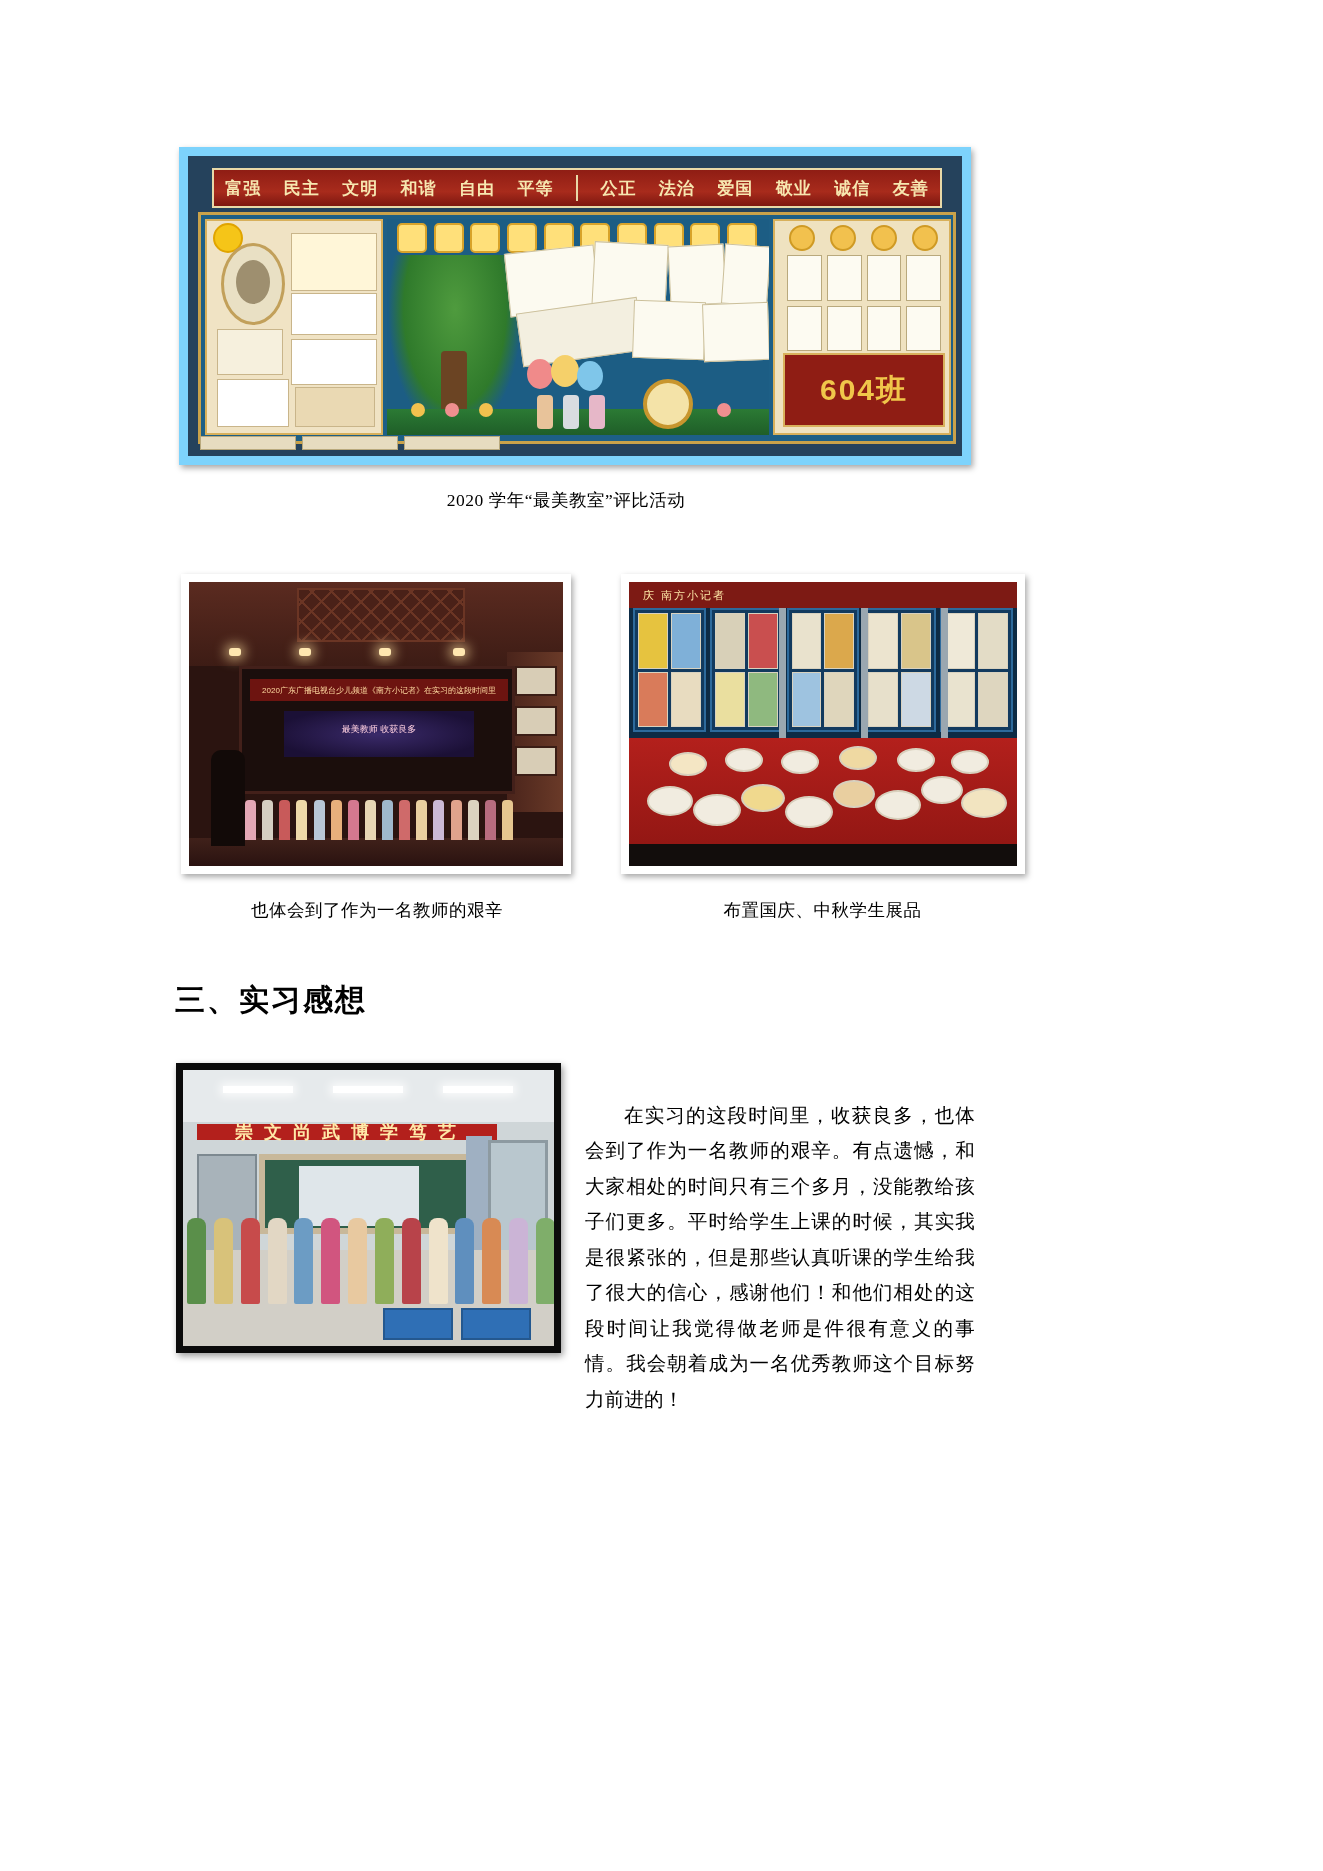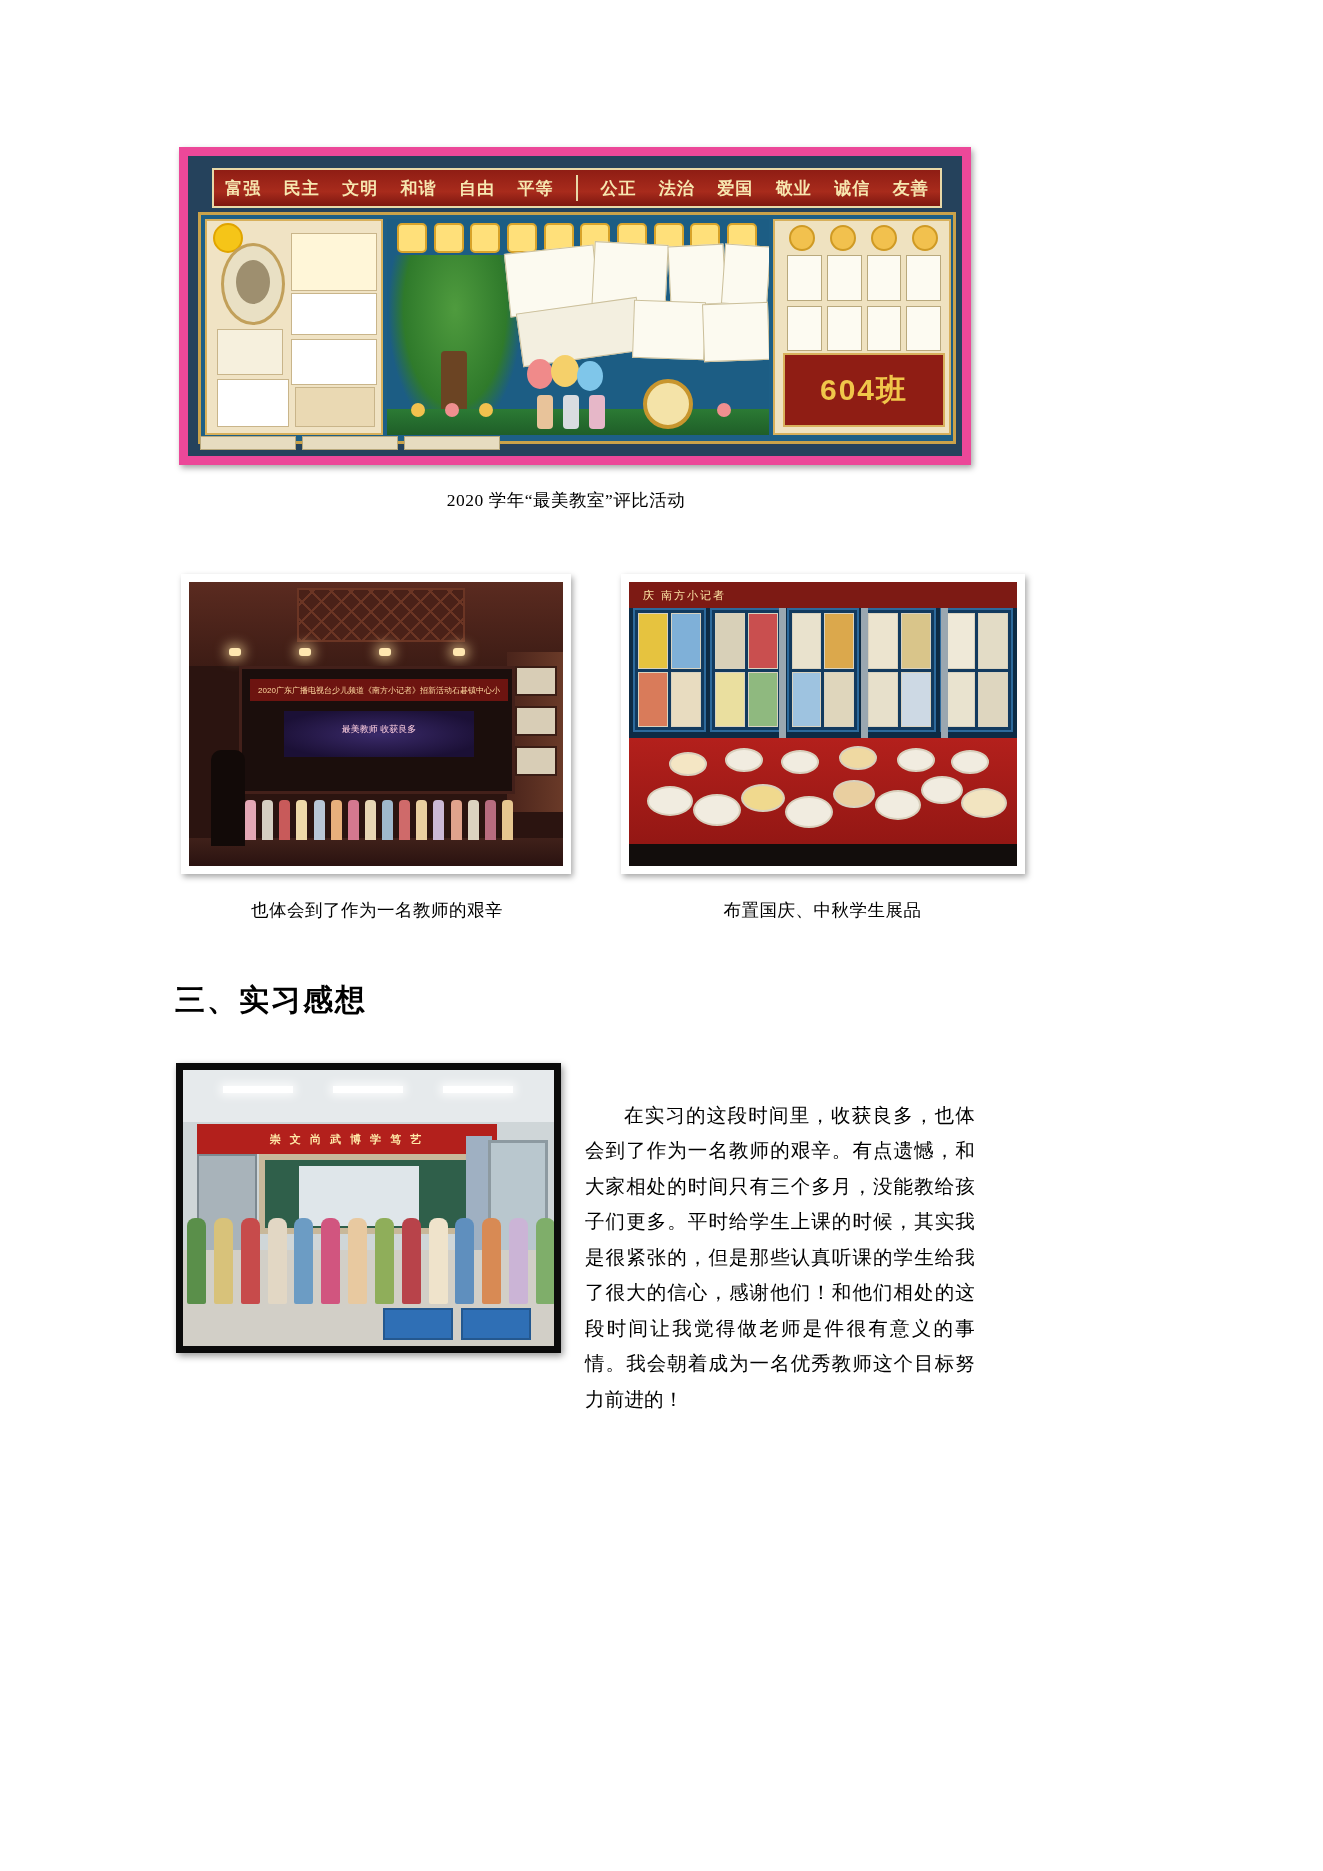--- a/index.html
+++ b/index.html
@@ -23,21 +23,21 @@
     height: 1871px;
   }
 
   
   .fig1 {
     position: absolute;
     left: 179px;
     top: 147px;
     width: 792px;
     height: 318px;
-    background: #ec4899;
+    background: #7dd3fc;
     padding: 9px;
     box-sizing: border-box;
     box-shadow: 2px 3px 6px rgba(0,0,0,0.35);
   }
   .fig1-inner {
     position: relative;
     width: 100%;
     height: 100%;
     overflow: hidden;
     background: #25425c;
@@ -366,23 +366,23 @@
     position:relative;width:100%;height:100%;overflow:hidden;background:#cfd6d8;
   }
   .f4-ceiling{
     position:absolute;left:0;top:0;width:100%;height:52px;background:#e6eaec;
   }
   .f4-lamp{
     position:absolute;top:16px;width:70px;height:7px;background:#ffffff;
     box-shadow:0 0 10px 3px rgba(255,255,255,0.8);
   }
   .f4-redband{
-    position:absolute;left:14px;top:54px;width:300px;height:30px;
+    position:absolute;left:14px;top:54px;width:300px;height:16px;
     background:#b3201c;color:#ffe9a8;
-    font-family:"Liberation Sans",sans-serif;font-weight:bold;font-size:11px;
+    font-family:"Liberation Sans",sans-serif;font-weight:bold;font-size:18px;
     display:flex;align-items:center;justify-content:space-around;
     letter-spacing:3px;
   }
   .f4-board{
     position:absolute;left:76px;top:84px;width:240px;height:80px;
     background:#2f5f4a;border:6px solid #c8b89a;box-sizing:border-box;
   }
   .f4-board .proj{
     position:absolute;left:34px;top:6px;width:120px;height:60px;background:#dfe6ea;
   }
@@ -552,21 +552,21 @@
       <div class="f2-lamp" style="left:40px;"></div>
       <div class="f2-lamp" style="left:110px;"></div>
       <div class="f2-lamp" style="left:190px;"></div>
       <div class="f2-lamp" style="left:264px;"></div>
       <div class="f2-sidewall">
         <div class="pic" style="top:14px;"></div>
         <div class="pic" style="top:54px;"></div>
         <div class="pic" style="top:94px;"></div>
       </div>
       <div class="f2-stage">
-        <div class="f2-banner">2020广东广播电视台少儿频道《南方小记者》招新活动石碁镇中心小</div>
+        <div class="f2-banner">2020广东广播电视台少儿频道《南方小记者》在实习的这段时间里</div>
         <div class="f2-screen">
           <div class="txt">最美教师 收获良多</div>
         </div>
       </div>
       <div class="f2-floor"></div>
       <div class="f2-kids">
         <i style="background:#e4a7b5"></i>
         <i style="background:#d6cfc2"></i>
         <i style="background:#c85a5a"></i>
         <i style="background:#eed9a8"></i>

